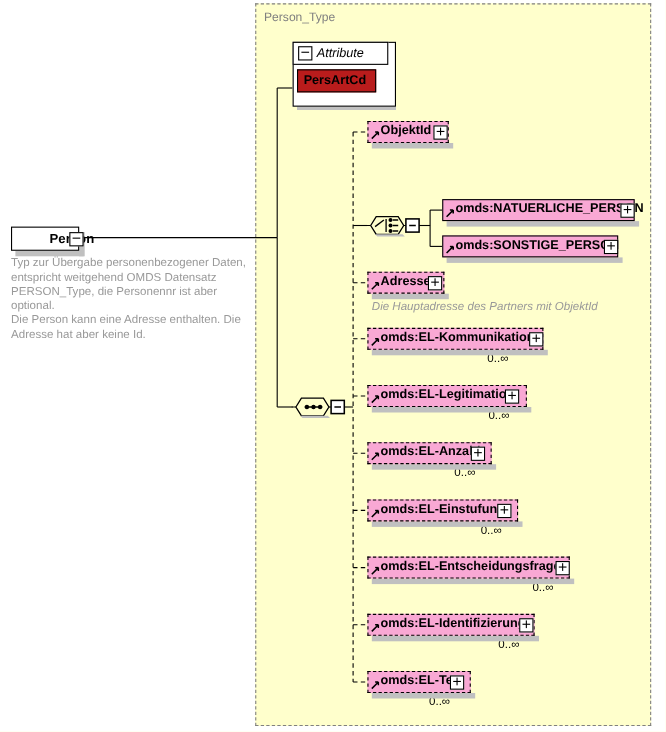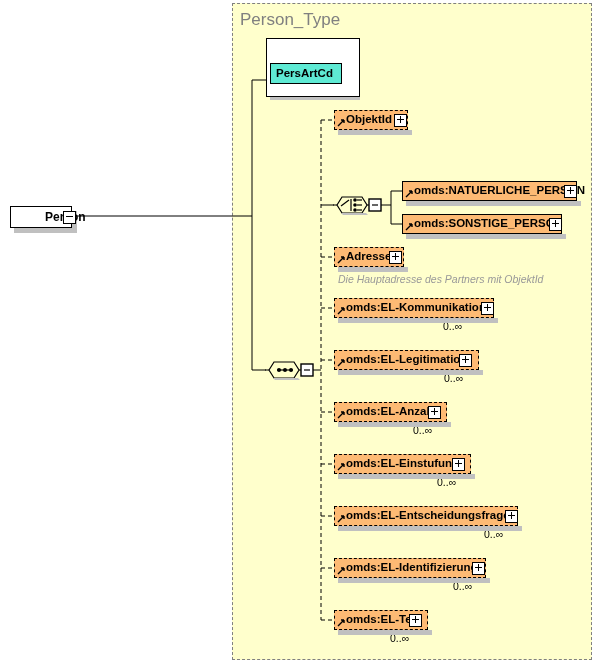--- a/index.html
+++ b/index.html
@@ -28,29 +28,29 @@
     pointer-events: none;
   }
   
   .type-box {
     position: absolute;
     border: 1px dashed #808080;
     background: #ffffcc;
   }
   .type-label {
     position: absolute;
-    font-size: 17px;
+    font-size: 11px;
     color: #808080;
     font-family: "Liberation Sans", sans-serif;
   }
   
   .node {
     position: absolute;
     box-sizing: border-box;
-    background: #fdba74;
+    background: #f9a8d4;
     display: flex;
     align-items: center;
     height: 20px;
     z-index: 4;
   }
   .node.solid {
     border: 1.5px solid #000000;
   }
   .node.dashed {
     border: 1.5px dashed #000000;
@@ -202,27 +202,36 @@
     <path d="M 391 191 L 402 191" stroke="#000000" stroke-width="1" fill="none"></path>
     <path d="M 391 224 L 402 224" stroke="#000000" stroke-width="1" fill="none"></path>
   </svg>
 
   <div class="node-shadow" style="left:14px; top:227px; width:62px; height:6px;"></div>
   <div class="node-shadow" style="left:72px; top:211px; width:5px; height:22px;"></div>
   <div class="node solid" style="left:10px; top:206px; width:62px; height:22px; background:#ffffff; padding-left:3px;">
     <span class="node-label" style="padding-left:3px; font-size:12px;margin-left:28px;">Person</span>
   </div>
   <div class="expander-outside" style="left:63px; top:211px;"></div>
+  <div class="annotation" style="left:10px; top:233px; width:215px;">Typ zur Übergabe personenbezogener Daten,
+entspricht weitgehend OMDS Datensatz
+PERSON_Type, die Personennr ist aber optional.
+Die Person kann eine Adresse enthalten. Die
+Adresse hat aber keine Id.</div>
 
   <div class="node-shadow" style="left:270px; top:95px; width:90px; height:5px;"></div>
   <div class="attr-group" style="left:266px; top:38px; width:92px; height:57px;"></div>
+  <div class="attr-header" style="left:266px; top:38px; width:76px;">
+    <span class="expander"></span>
+    <span class="hdr-text">Attribute</span>
+  </div>
 
   <div class="node-shadow" style="left:274px; top:84px; width:72px; height:5px;"></div>
   <div class="node-shadow" style="left:342px; top:67px; width:5px; height:22px;"></div>
-  <div class="node solid" style="left:270px; top:63px; width:72px; height:21px; background:#5eead4; justify-content:center;">
+  <div class="node solid" style="left:270px; top:63px; width:72px; height:21px; background:#b91c1c; justify-content:center;">
     <span class="node-label" style="padding-left:0;">PersArtCd</span>
   </div>
 
   <div class="compositor" style="left:265px; top:357px; width:50px; height:26px;">
     <svg width="50" height="26" viewBox="0 0 50 26">
       <polygon points="4,13 9,5 29,5 34,13 29,21 9,21" fill="#ffffcc" stroke="#000000" stroke-width="1.2"></polygon>
       <path d="M 0 13 L 4 13" stroke="#000000" stroke-width="1"></path>
       <path d="M 12 13 L 28 13" stroke="#000000" stroke-width="1.2"></path>
       <circle cx="14" cy="13" r="2" fill="#000000"></circle>
       <circle cx="20" cy="13" r="2" fill="#000000"></circle>

